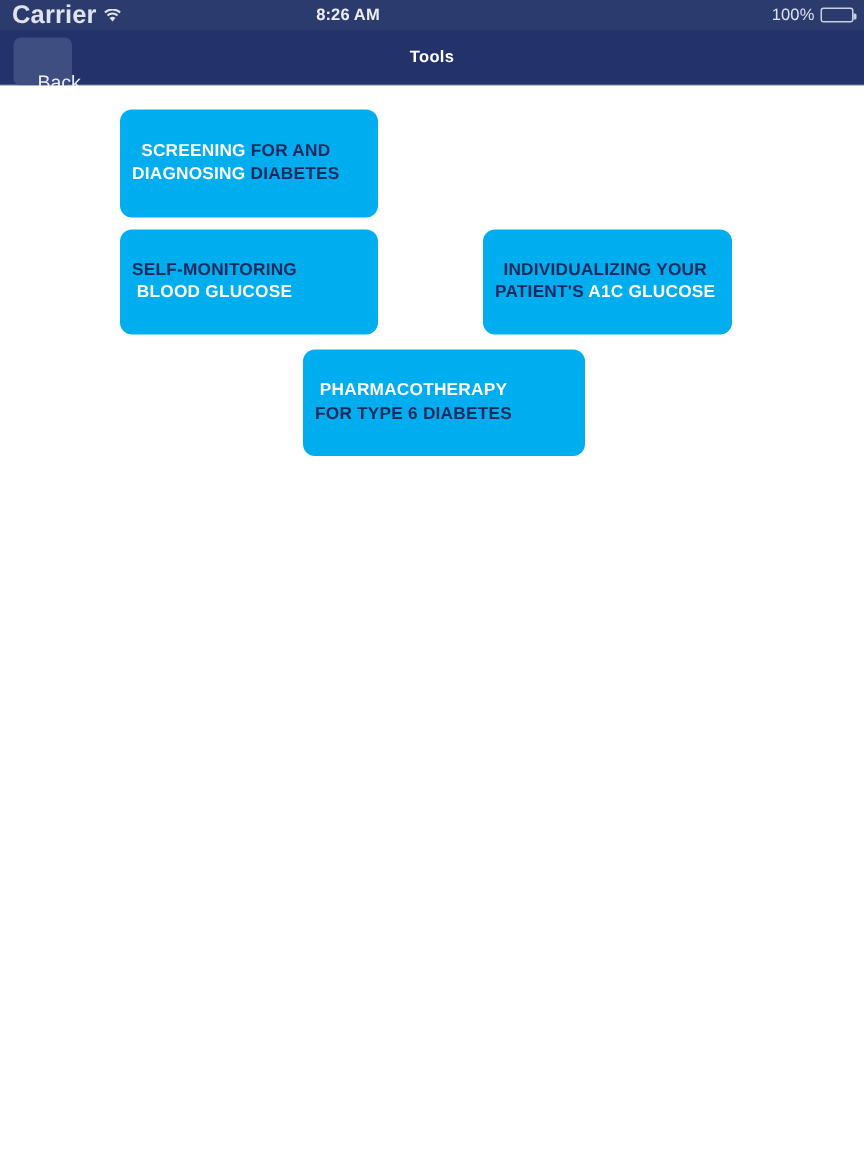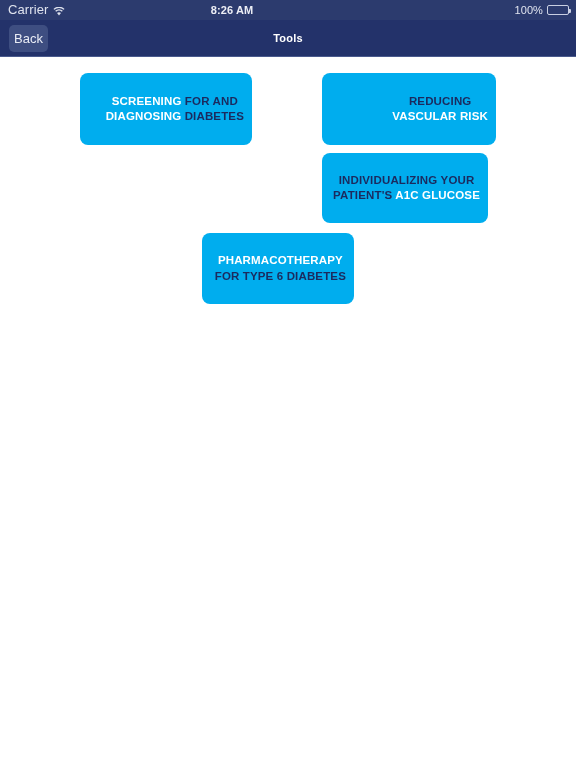--- a/index.html
+++ b/index.html
@@ -30,23 +30,24 @@
   }
   .status-left {
     position: absolute;
     left: 8px; top: 0;
     height: 20px;
     display: flex;
     align-items: center;
     gap: 5px;
   }
   .status-carrier {
-    font-size: 13px;
+    font-size: 17px;
     color: #dfe3ee;
     line-height: 20px;
+    font-weight: bold;
   }
   .wifi-icon {
     display: block;
     width: 12px;
     height: 9px;
   }
   .status-center {
     position: absolute;
     left: 0; top: 0;
     width: 464px;
@@ -114,21 +115,21 @@
     width: 39px;
     height: 27px;
     background: #3e4e81;
     border: none;
     border-radius: 5px;
     color: #e9ecf5;
     font-family: "Liberation Sans", sans-serif;
     font-size: 13px;
     line-height: 27px;
     text-align: center;
-    padding: 0;
+    padding: 16px;
     cursor: pointer;
   }
   .nav-title {
     position: absolute;
     left: 0; top: 0;
     width: 576px;
     height: 37px;
     line-height: 37px;
     text-align: center;
     color: #ffffff;
@@ -146,42 +147,42 @@
     background: #ffffff;
   }
 
   .tile {
     position: absolute;
     background: #00ADEE;
     border-radius: 8px;
     box-sizing: border-box;
     display: flex;
     align-items: center;
-    justify-content: flex-end;
+    justify-content: flex-start;
     text-align: center;
     cursor: pointer;
     user-select: none;
   }
   .tile-label {
     display: block;
     font-size: 11.5px;
     font-weight: bold;
     line-height: 15.5px;
     letter-spacing: 0.15px;
     padding: 0 8px;
   }
   .w { color: #ffffff; }
   .d { color: #1b2a5e; }
 
   
   .tile-1 { left: 80px;  top: 16px;  width: 172px; height: 72px; }
   .tile-2 { left: 322px; top: 16px;  width: 174px; height: 72px; }
   .tile-3 { left: 80px;  top: 96px;  width: 172px; height: 70px; }
   .tile-4 { left: 322px; top: 96px;  width: 166px; height: 70px; }
-  .tile-5 { left: 202px; top: 176px; width: 152px; height: 71px; }
+  .tile-5 { left: 202px; top: 176px; width: 188px; height: 71px; }
 </style>
 </head>
 <body>
 
 <div class="status-bar">
   <div class="status-left">
     <span class="status-carrier">Carrier</span>
     <span class="wifi-icon">
       <svg viewBox="0 0 16 12" width="12" height="9" aria-hidden="true">
         <path d="M8 11.2 L5.4 7.9 A4.3 4.3 0 0 1 10.6 7.9 Z" fill="#dfe3ee"></path>
@@ -209,28 +210,28 @@
   <div class="tile tile-1">
     <span class="tile-label">
       <span class="w">SCREENING</span>
       <span class="d">FOR AND</span>
       <br>
       <span class="w">DIAGNOSING</span>
       <span class="d">DIABETES</span>
     </span>
   </div>
 
-  <div class="tile tile-2">
-    <span class="tile-label">
-      <span class="d">REDUCING</span>
-      <br>
-      <span class="w">VASCULAR RISK</span>
-    </span>
-  </div>
-
+
+  <div class="tile tile-3">
+    <span class="tile-label">
+      <span class="d">SELF-MONITORING</span>
+      <br>
+      <span class="w">BLOOD GLUCOSE</span>
+    </span>
+  </div>
 
   <div class="tile tile-4">
     <span class="tile-label">
       <span class="d">INDIVIDUALIZING YOUR</span>
       <br>
       <span class="d">PATIENT'S</span>
       <span class="w">A1C GLUCOSE</span>
     </span>
   </div>
 

